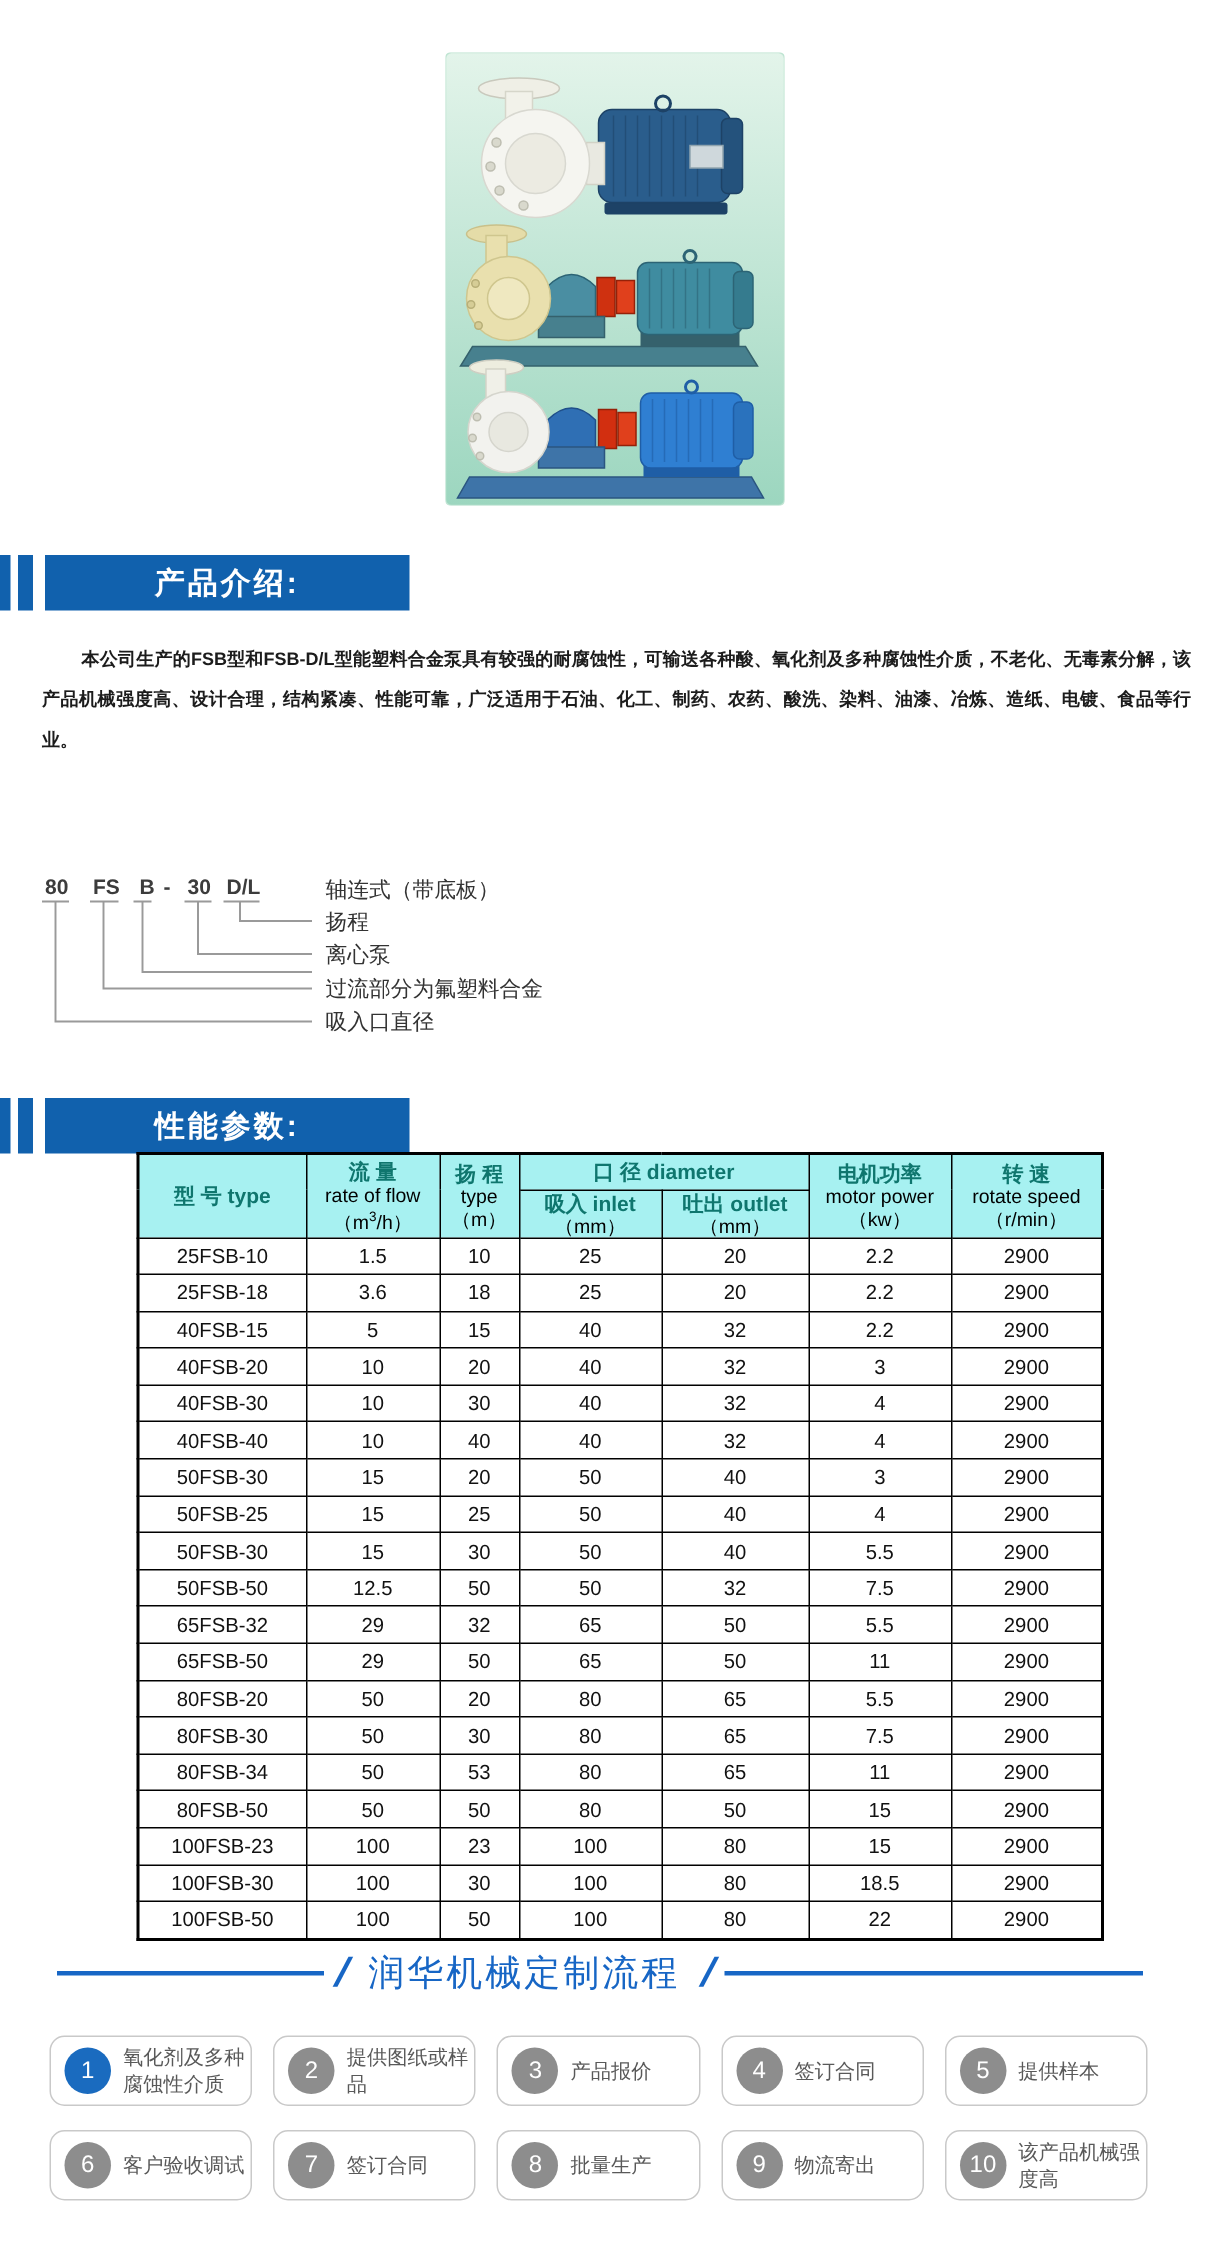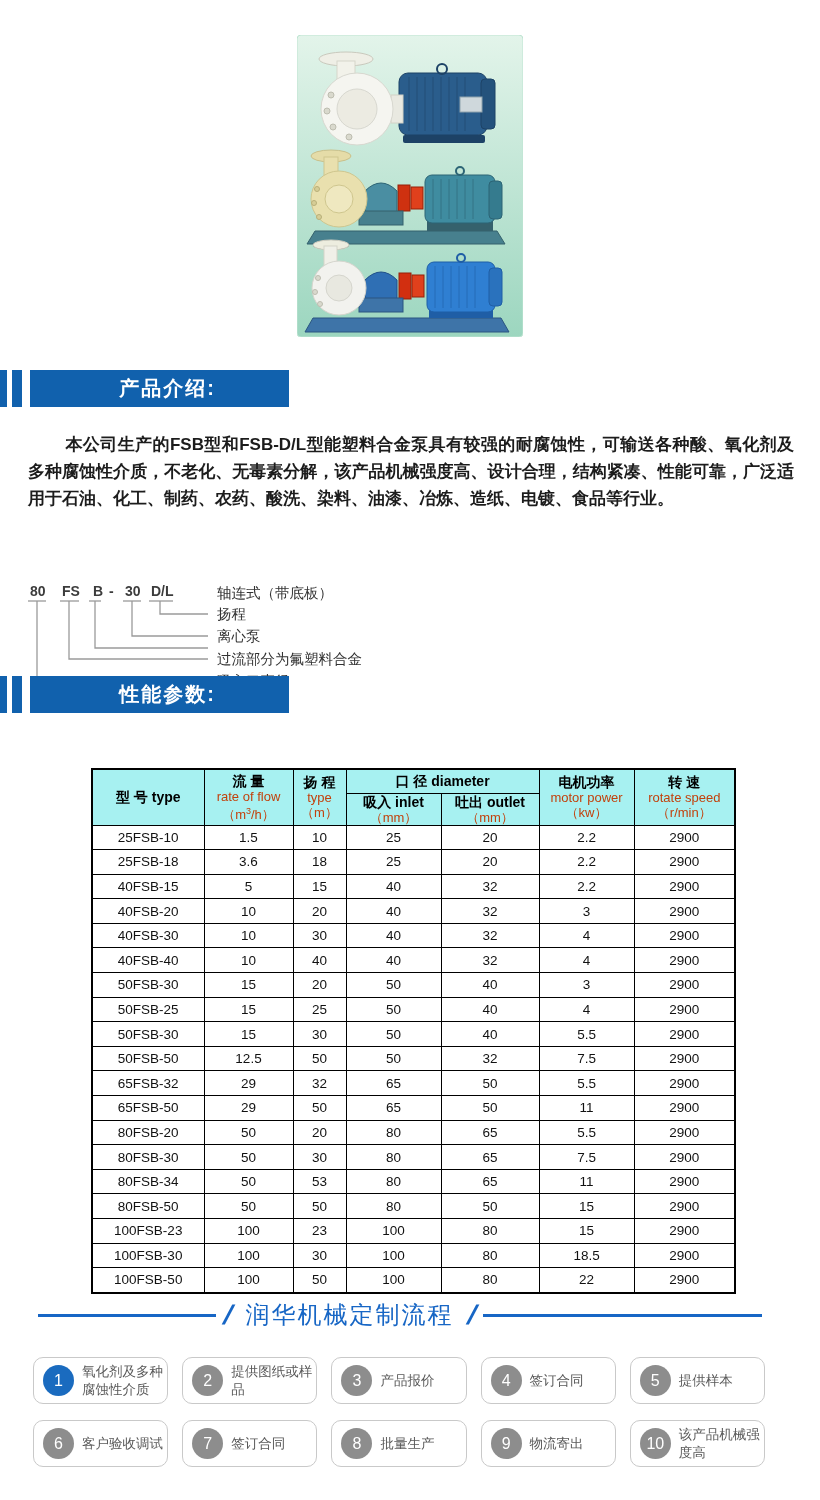--- a/index.html
+++ b/index.html
@@ -6,39 +6,39 @@
   #page{position:relative;width:820px;height:1500px;background:#fff;overflow:hidden;
         font-family:"Liberation Sans","DejaVu Sans",sans-serif;}
 
   
   .sec-header{position:absolute;left:0;width:300px;height:37px;}
   .sec-header .bar{position:absolute;top:0;height:37px;background:#1161ad;}
   .sec-header .b1{left:0;width:7px;}
   .sec-header .b2{left:12px;width:10px;}
   .sec-header .box{position:absolute;left:30px;top:0;width:243px;height:37px;background:#1161ad;
         color:#fff;font-size:20px;font-weight:700;display:flex;align-items:center;justify-content:center;
-        letter-spacing:2px;padding-left:16px;}
-
-  
-  .intro-body{position:absolute;left:28px;top:414px;width:766px;font-size:17px;line-height:27px;
+        letter-spacing:2px;}
+
+  
+  .intro-body{position:absolute;left:28px;top:414px;width:766px;font-size:12px;line-height:27px;
         color:#1c1c1c;font-weight:600;text-indent:2.2em;text-align:justify;}
 
   
   .model-svg{position:absolute;left:25px;top:574px;}
   .model-svg text.code{font:700 14px "Liberation Sans","DejaVu Sans",sans-serif;fill:#3c3c3c;}
   .model-svg text.lbl{font:400 14.5px "Liberation Sans","DejaVu Sans",sans-serif;fill:#333;}
   .model-svg .ln{stroke:#9a9a9a;stroke-width:1.3;fill:none;}
 
   
   .params-table{position:absolute;left:91px;top:768px;border-collapse:collapse;table-layout:fixed;
         width:643px;border:2px solid #000;}
   .params-table th,.params-table td{border:1px solid #000;text-align:center;vertical-align:middle;padding:0;}
   .params-table thead th{background:#a7f1f1;}
-  .params-table .cn{font-size:14px;font-weight:700;color:#000000;line-height:16px;}
-  .params-table .en{font-size:13px;font-weight:400;color:#c2410c;line-height:15px;}
+  .params-table .cn{font-size:14px;font-weight:700;color:#0f766e;line-height:16px;}
+  .params-table .en{font-size:13px;font-weight:400;color:#000000;line-height:15px;}
   .params-table td{height:23.6px;font-size:13.5px;color:#111;font-weight:400;}
   .params-table .h1{height:24px;}
   .params-table .h2{height:28px;}
   .params-table sup{font-size:9px;}
 
   
   .flow-divider{position:absolute;left:38px;top:1299px;width:724px;height:32px;display:flex;
         align-items:center;color:#1766c5;}
   .flow-divider .line{height:3px;background:#1766c5;}
   .flow-divider .l1{width:178px;}
@@ -192,21 +192,21 @@
       <polyline points="12,27 12,107 183,107"></polyline>
     </g>
 
     <text class="lbl" x="192" y="24">轴连式（带底板）</text>
     <text class="lbl" x="192" y="45">扬程</text>
     <text class="lbl" x="192" y="67">离心泵</text>
     <text class="lbl" x="192" y="90">过流部分为氟塑料合金</text>
     <text class="lbl" x="192" y="112">吸入口直径</text>
   </svg>
 
-  <div class="sec-header" style="top:676px;">
+  <div class="sec-header" style="top:732px;">
     <span class="bar b1"></span>
     <span class="bar b2"></span>
     <div class="box">性能参数:</div>
   </div>
 
   <table class="params-table">
     <colgroup>
       <col style="width:112px">
         <col style="width:89px">
         <col style="width:53px">

